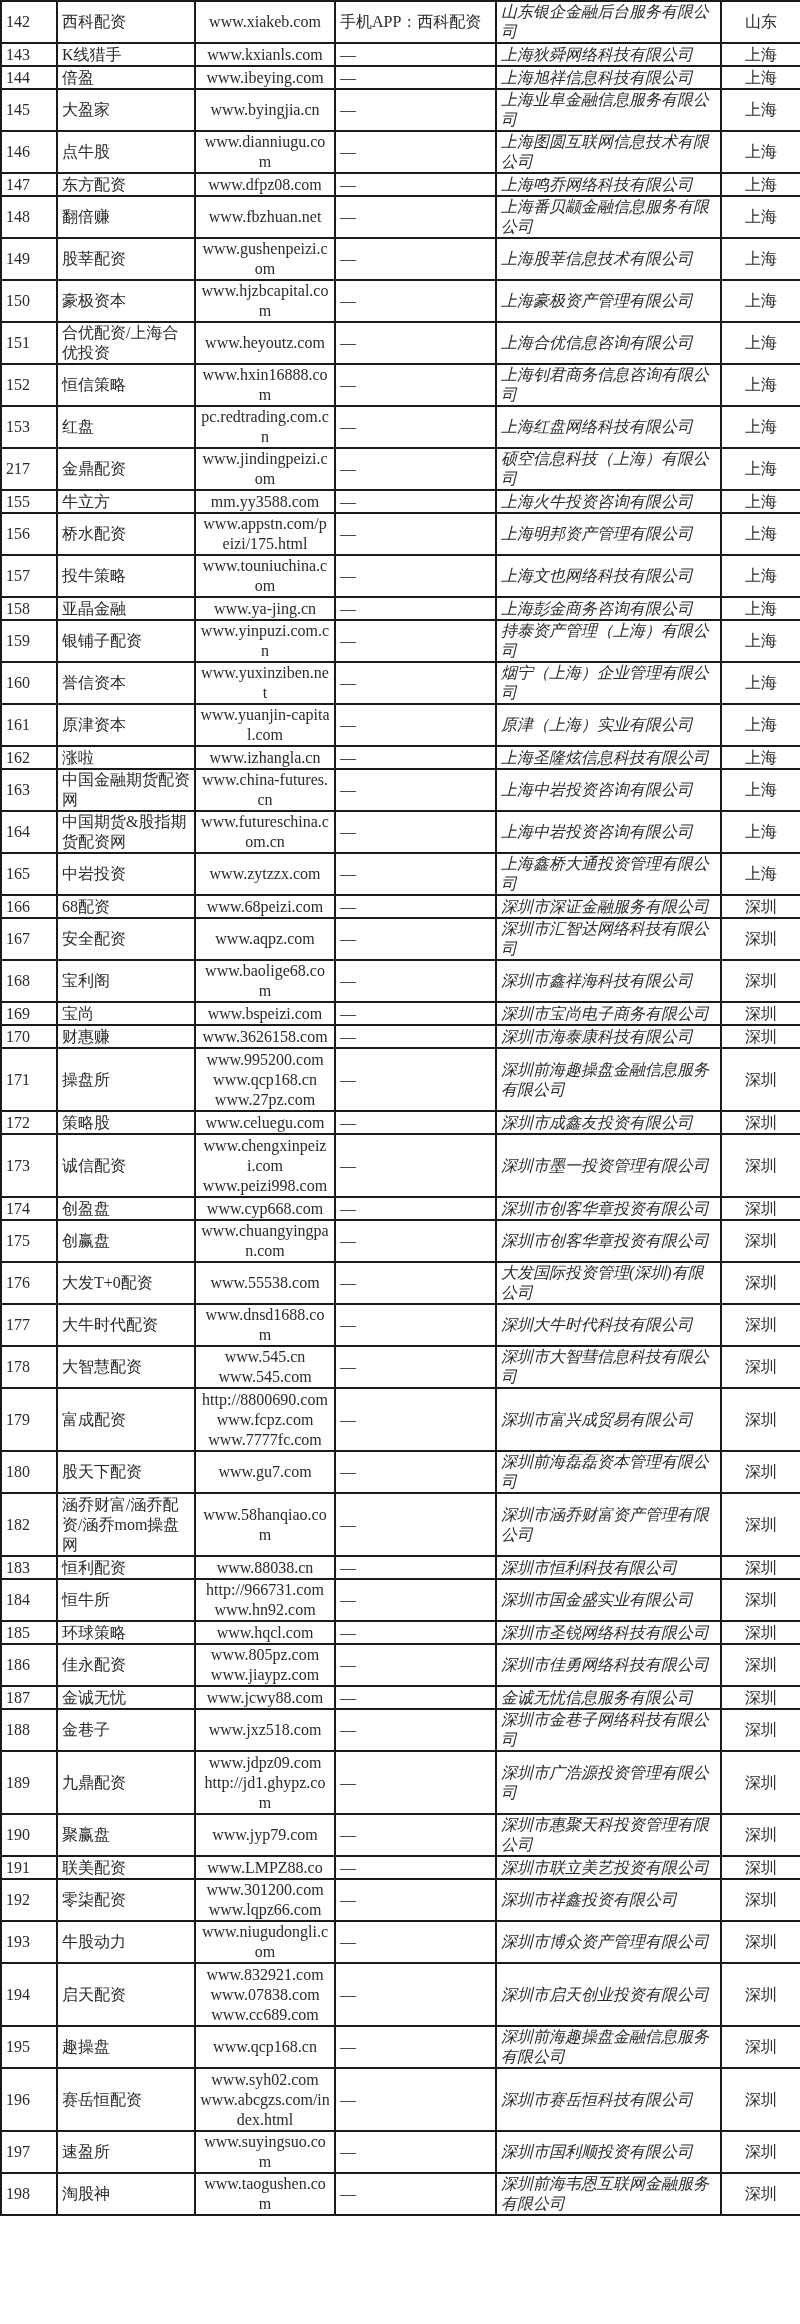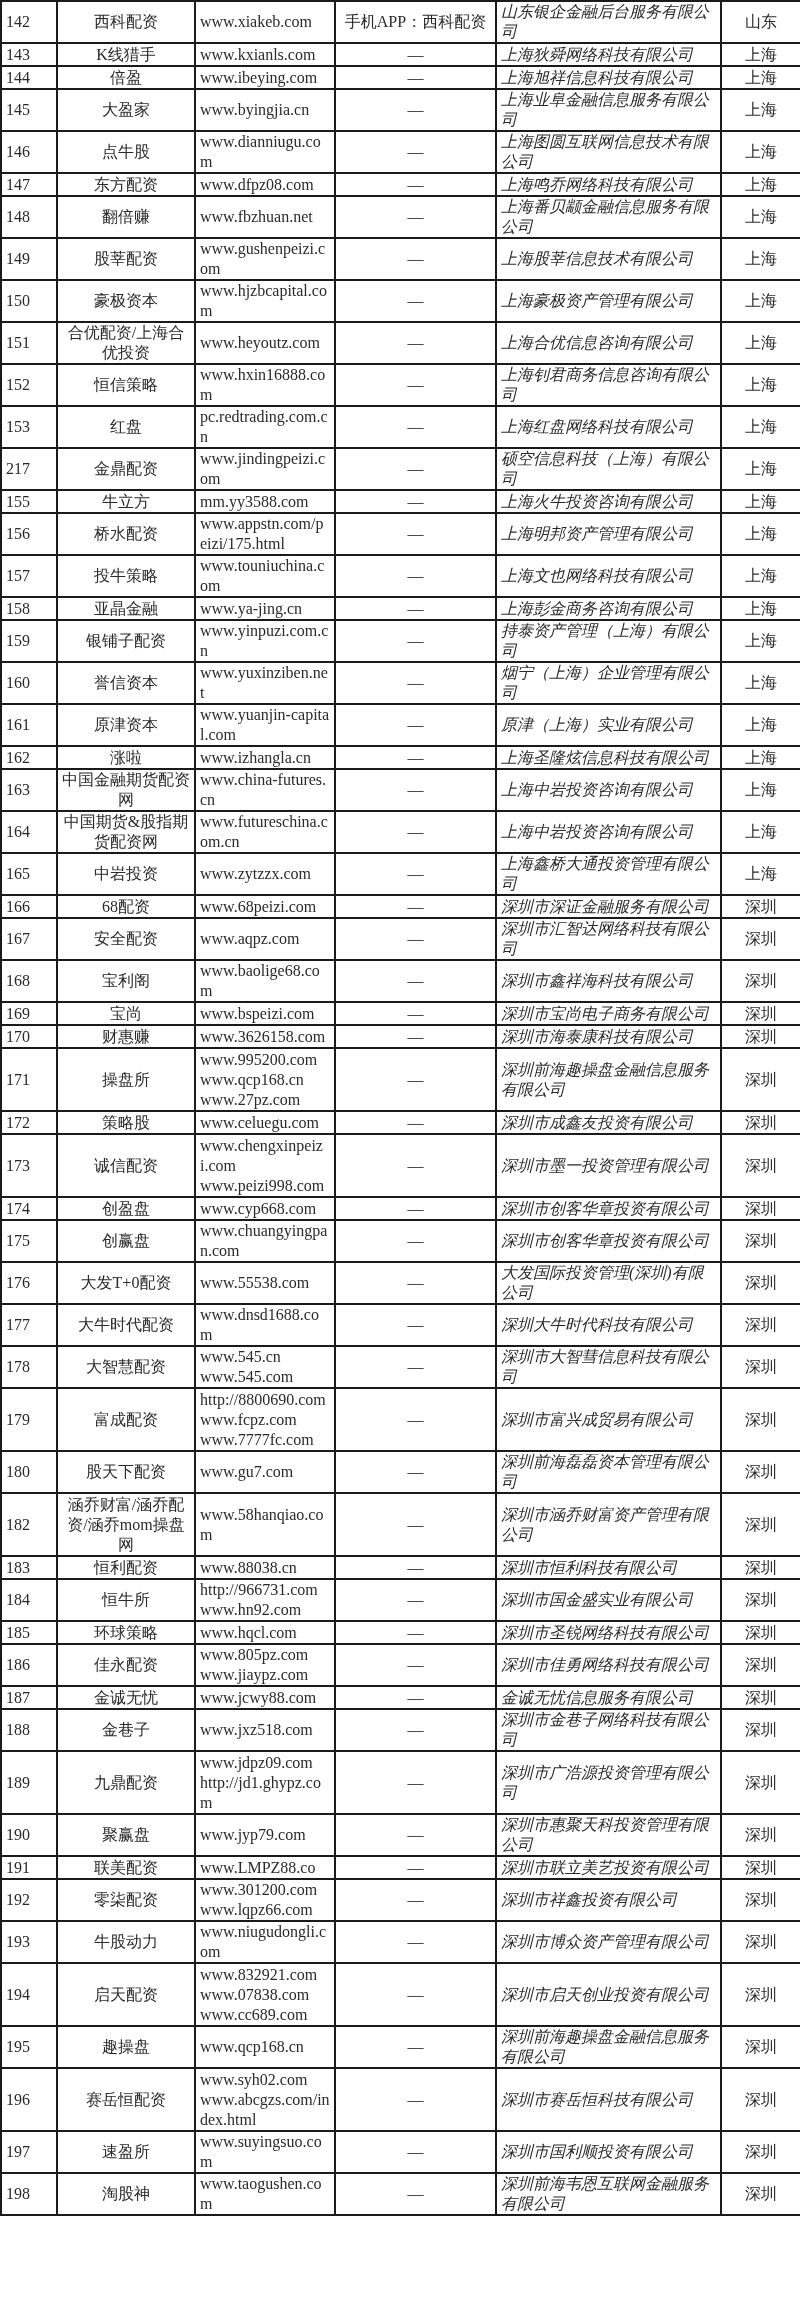--- a/index.html
+++ b/index.html
@@ -1,22 +1,22 @@
 <!DOCTYPE html>
 <html><head>
 <meta charset="utf-8">
 <style>
   html, body { margin:0; padding:0; background:#ffffff; }
   body { width:800px; height:2324px; overflow:hidden; font-family:"Liberation Serif","DejaVu Serif",serif; color:#2a2a2a; }
   table { border-collapse:collapse; width:800px; table-layout:fixed; }
   td { border:2px solid #1a1a1a; padding:0 4px; font-size:16px; line-height:20px; vertical-align:middle; overflow:hidden; word-break:break-all; }
   td.num { text-align:left; }
-  td.name { text-align:center;margin-top:24px; }
-  td.site { text-align:left; }
-  td.app { text-align:center; }
+  td.name { text-align:left;margin-top:24px; }
+  td.site { text-align:center; }
+  td.app { text-align:left; }
   td.company { text-align:left;font-style:italic; }
   td.region { text-align:center;border-radius:6px; }
   tr.h1 td { height:21px; }
   tr.h2 td { height:40px; }
   tr.h3 td { height:61px; }
   .line { display:block; }
 </style>
 </head>
 <body>
 

